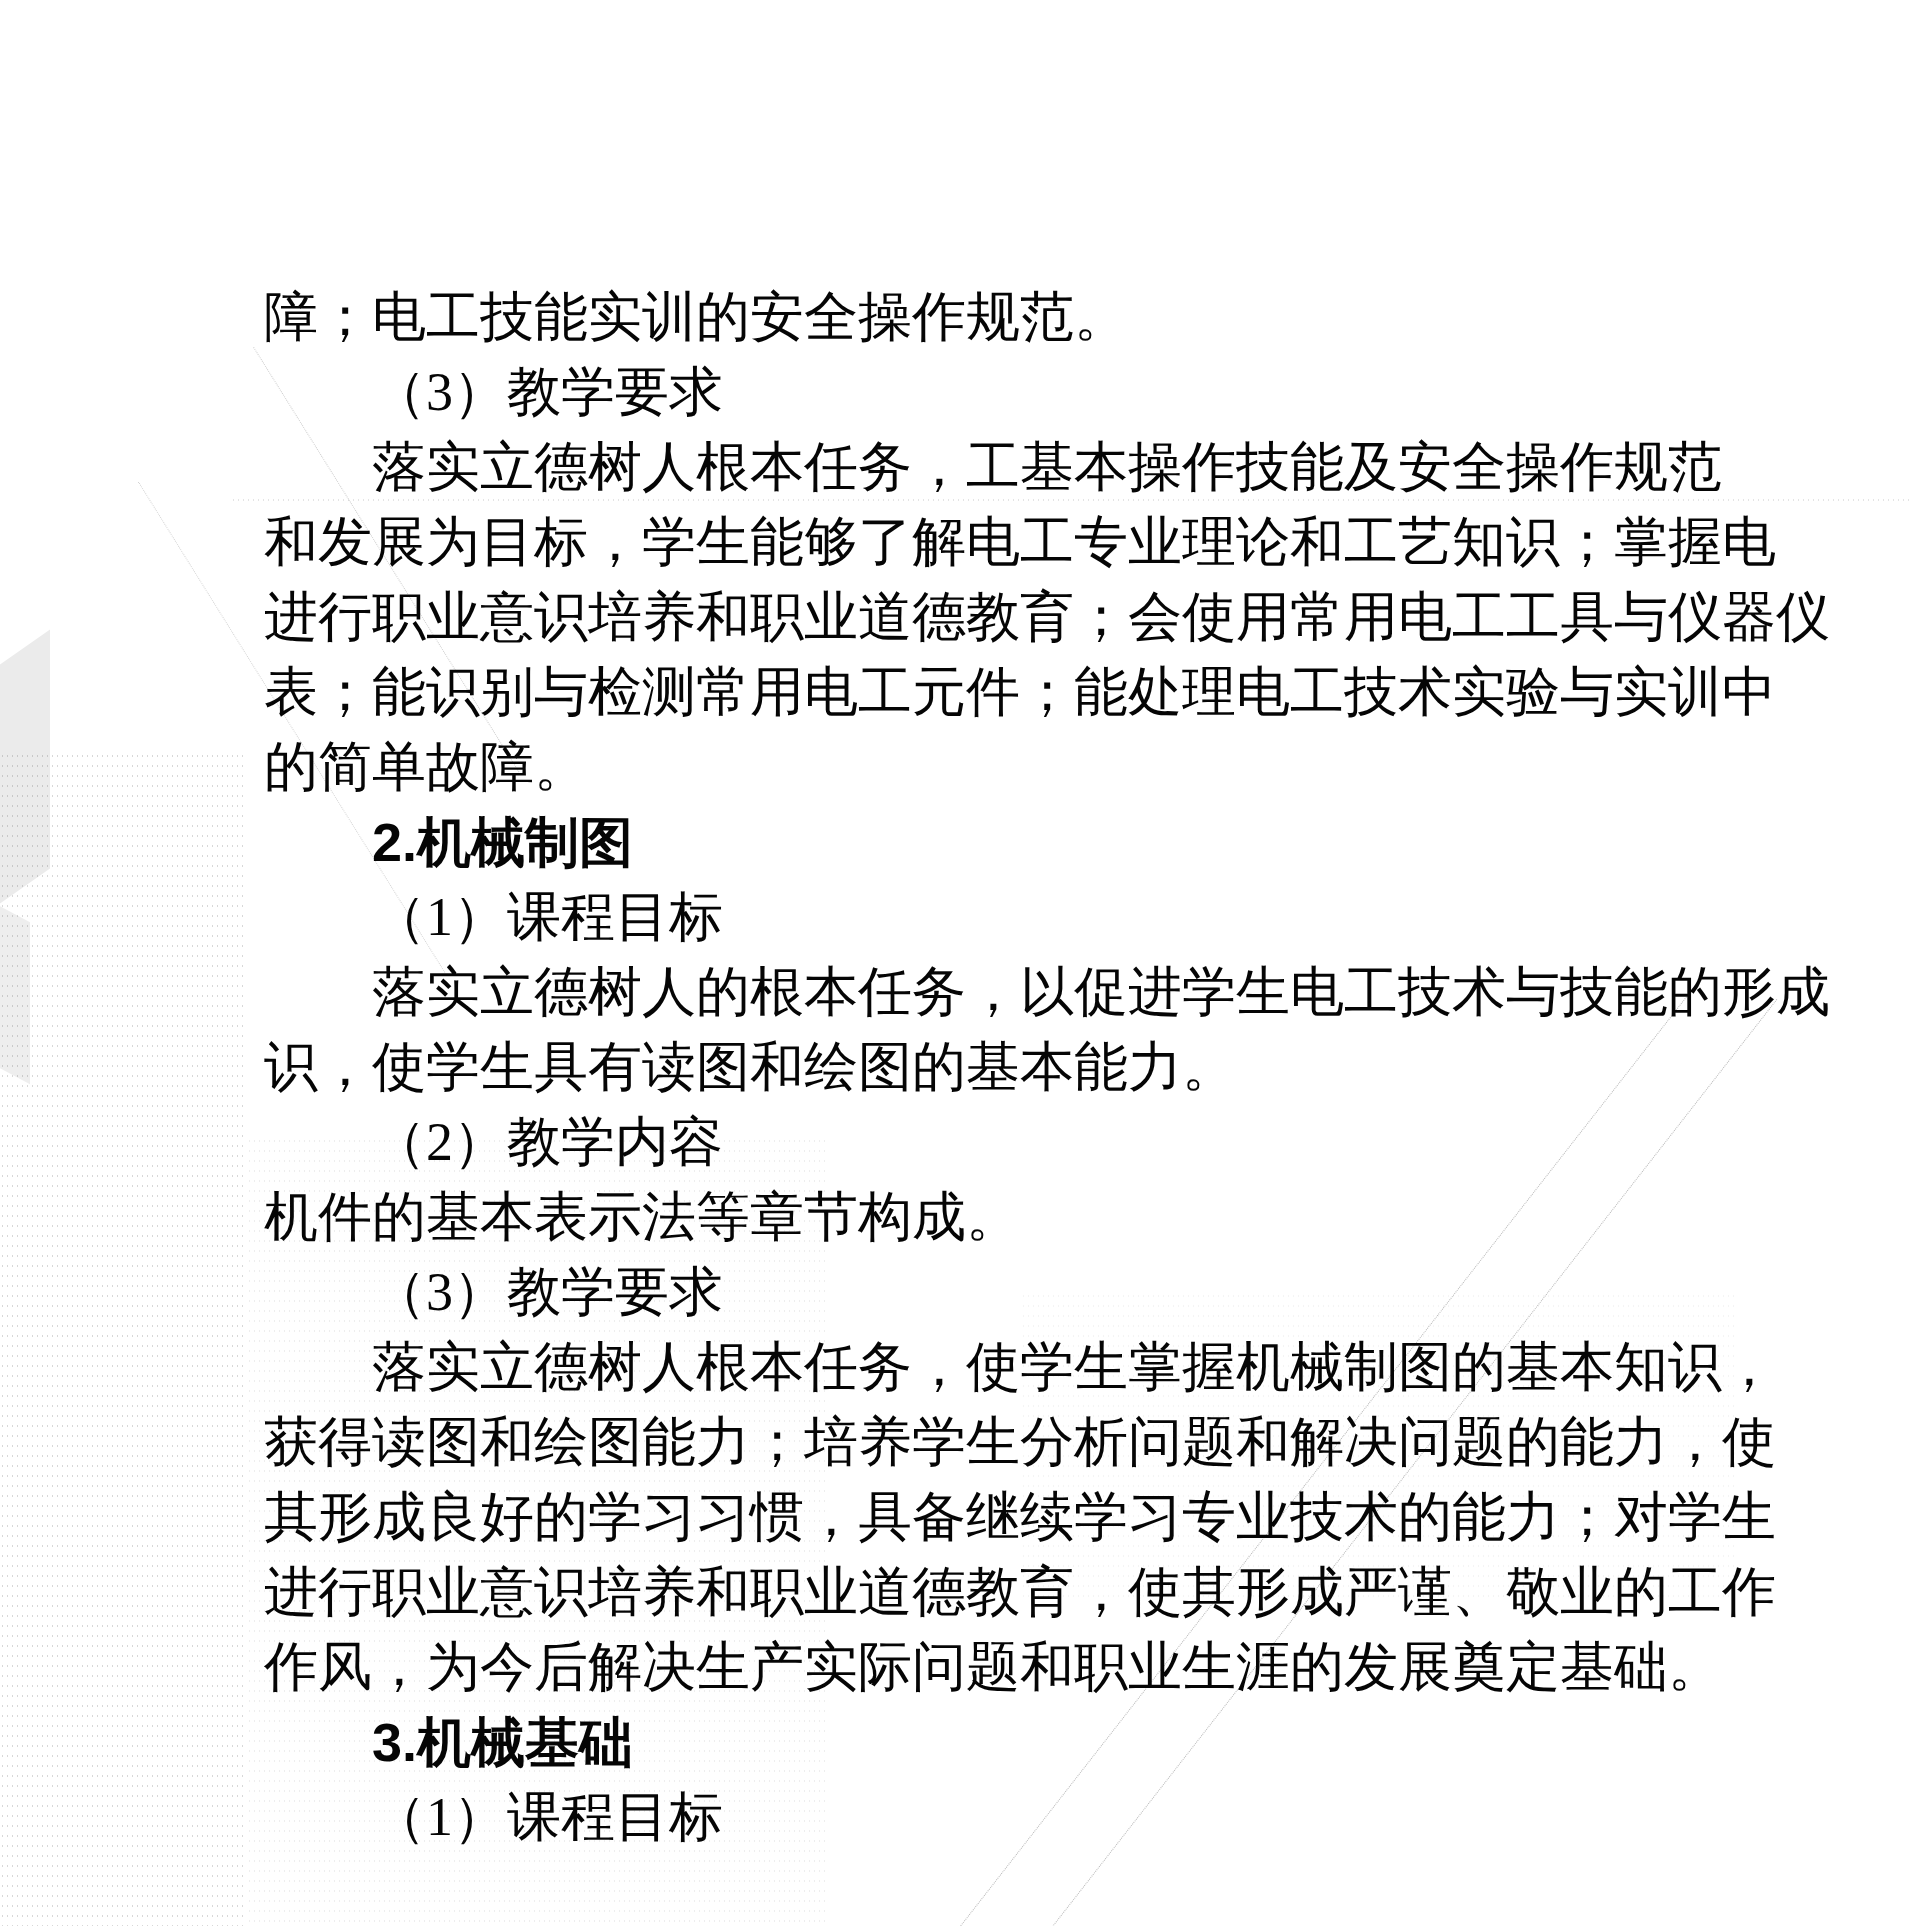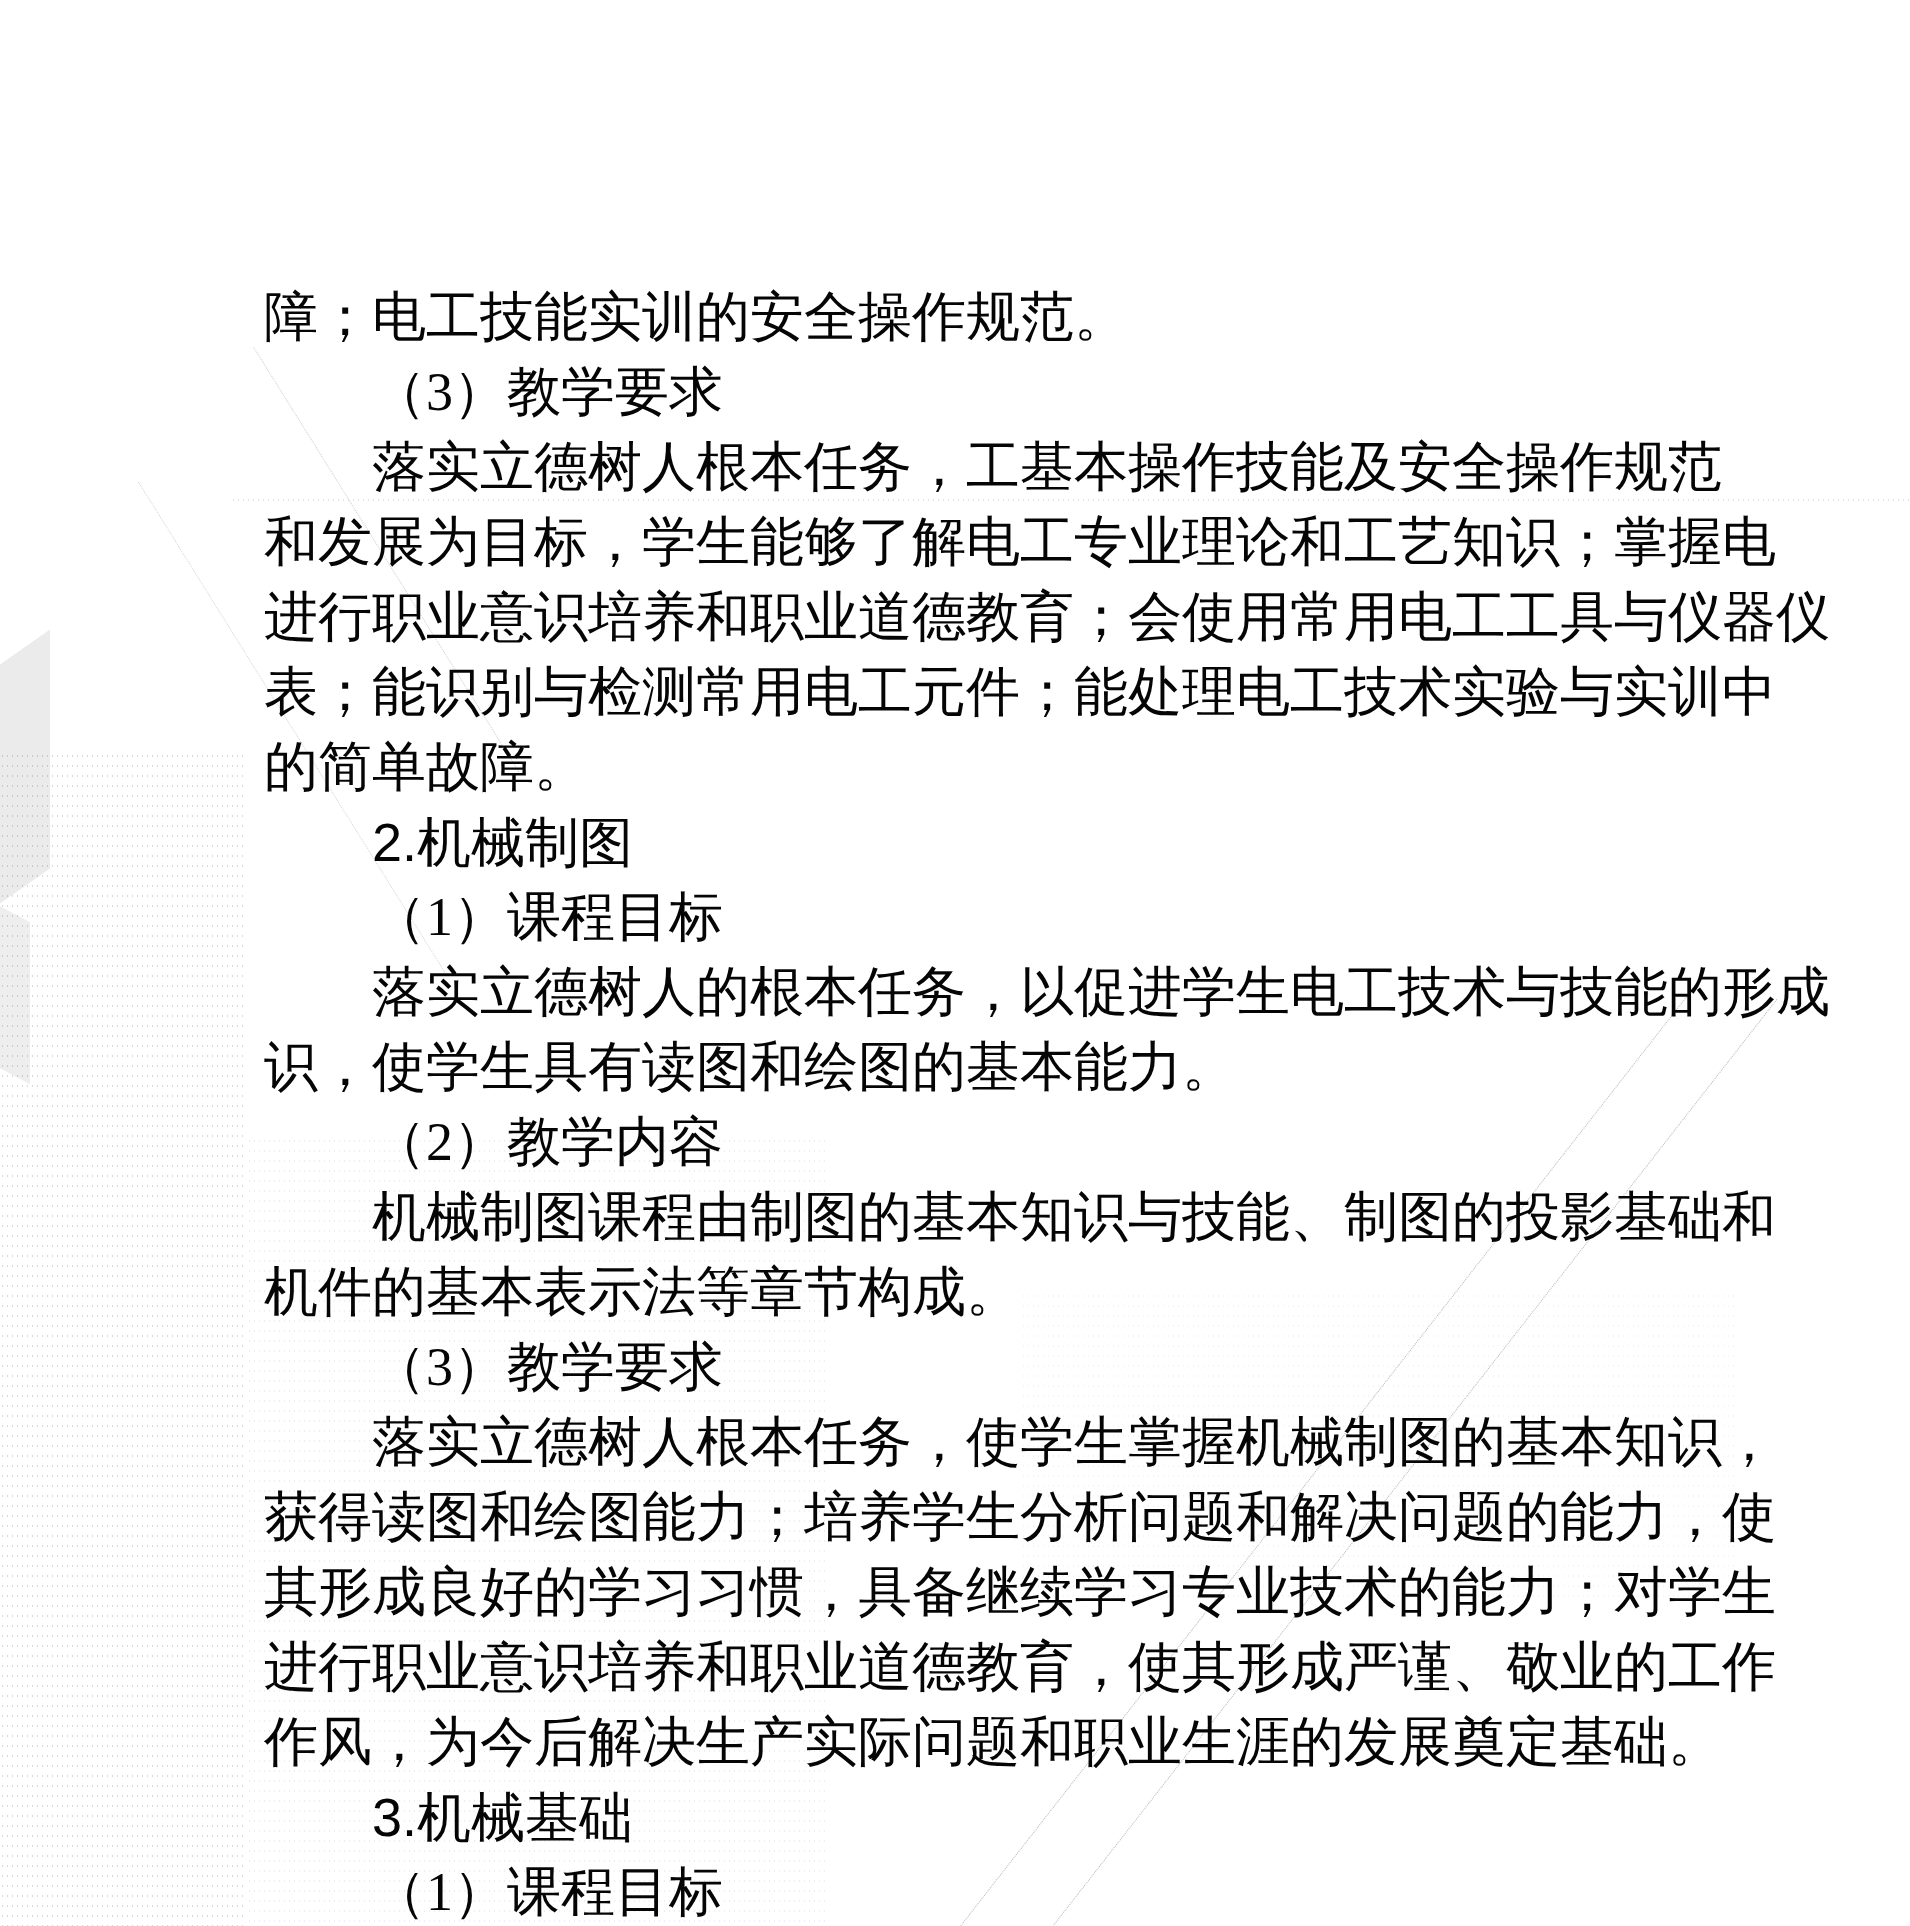--- a/index.html
+++ b/index.html
@@ -27,21 +27,21 @@
     height: 75px;
     line-height: 75px;
     font-size: 54px;
     letter-spacing: 0;
     white-space: pre;
     color: #050505;
     margin-left: 16px;
   }
   .line.bold {
     font-family: "Liberation Sans", "DejaVu Sans", sans-serif;
-    font-weight: normal;
+    font-weight: bold;
   }
   
   .dots {
     position: absolute;
     pointer-events: none;
     background-image: radial-gradient(circle, rgba(0,0,0,0.30) 0.6px, transparent 0.7px);
     background-size: 5px 10px;
   }
   #tex-left      { left: 0;      top: 751px; width: 247px;  height: 1726px; opacity: .50; }
   #tex-midleft   { left: 247px;  top: 1136px; width: 578px; height: 963px; opacity: .22; }
@@ -92,21 +92,20 @@
       <div class="line">　　落实立德树人根本任务，工基本操作技能及安全操作规范</div>
       <div class="line">和发展为目标，学生能够了解电工专业理论和工艺知识；掌握电</div>
       <div class="line">进行职业意识培养和职业道德教育；会使用常用电工工具与仪器仪</div>
       <div class="line">表；能识别与检测常用电工元件；能处理电工技术实验与实训中</div>
       <div class="line">的简单故障。</div>
       <div class="line bold">　　2.机械制图</div>
       <div class="line">　　（1）课程目标</div>
       <div class="line">　　落实立德树人的根本任务，以促进学生电工技术与技能的形成</div>
       <div class="line">识，使学生具有读图和绘图的基本能力。</div>
       <div class="line">　　（2）教学内容</div>
-      <div class="line">　　机械制图课程由制图的基本知识与技能、制图的投影基础和</div>
       <div class="line">机件的基本表示法等章节构成。</div>
       <div class="line">　　（3）教学要求</div>
       <div class="line">　　落实立德树人根本任务，使学生掌握机械制图的基本知识，</div>
       <div class="line">获得读图和绘图能力；培养学生分析问题和解决问题的能力，使</div>
       <div class="line">其形成良好的学习习惯，具备继续学习专业技术的能力；对学生</div>
       <div class="line">进行职业意识培养和职业道德教育，使其形成严谨、敬业的工作</div>
       <div class="line">作风，为今后解决生产实际问题和职业生涯的发展奠定基础。</div>
       <div class="line bold">　　3.机械基础</div>
       <div class="line">　　（1）课程目标</div>
     </div>

